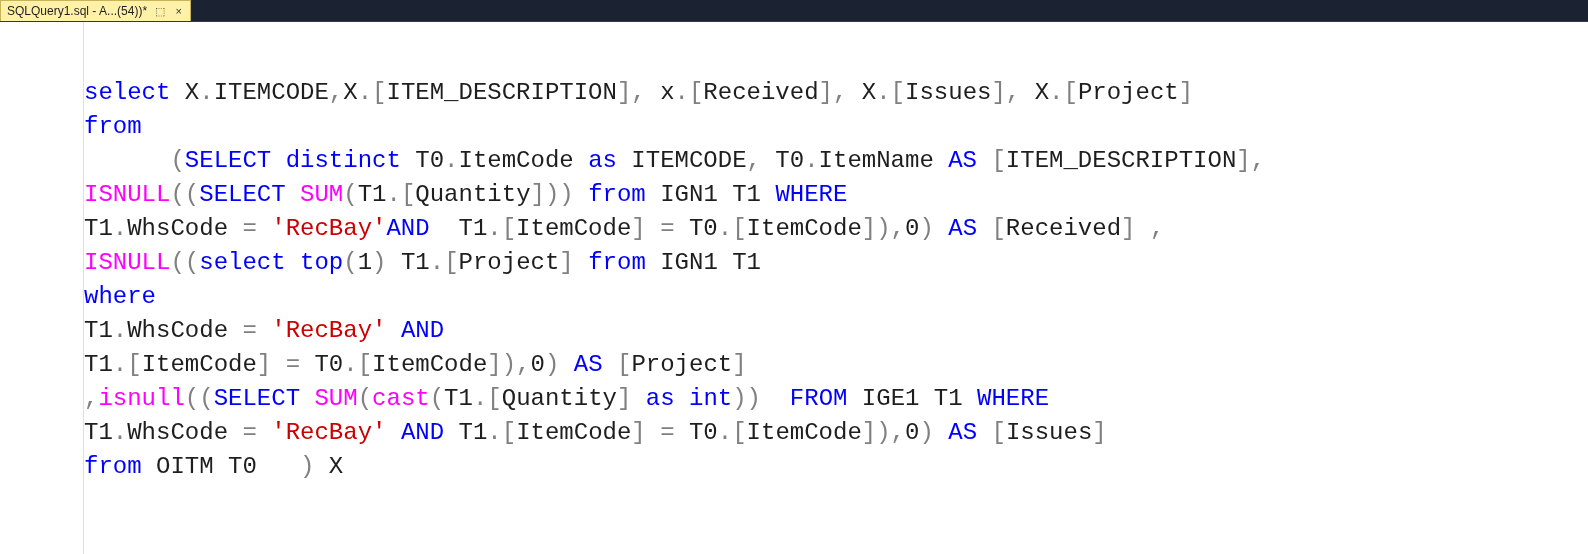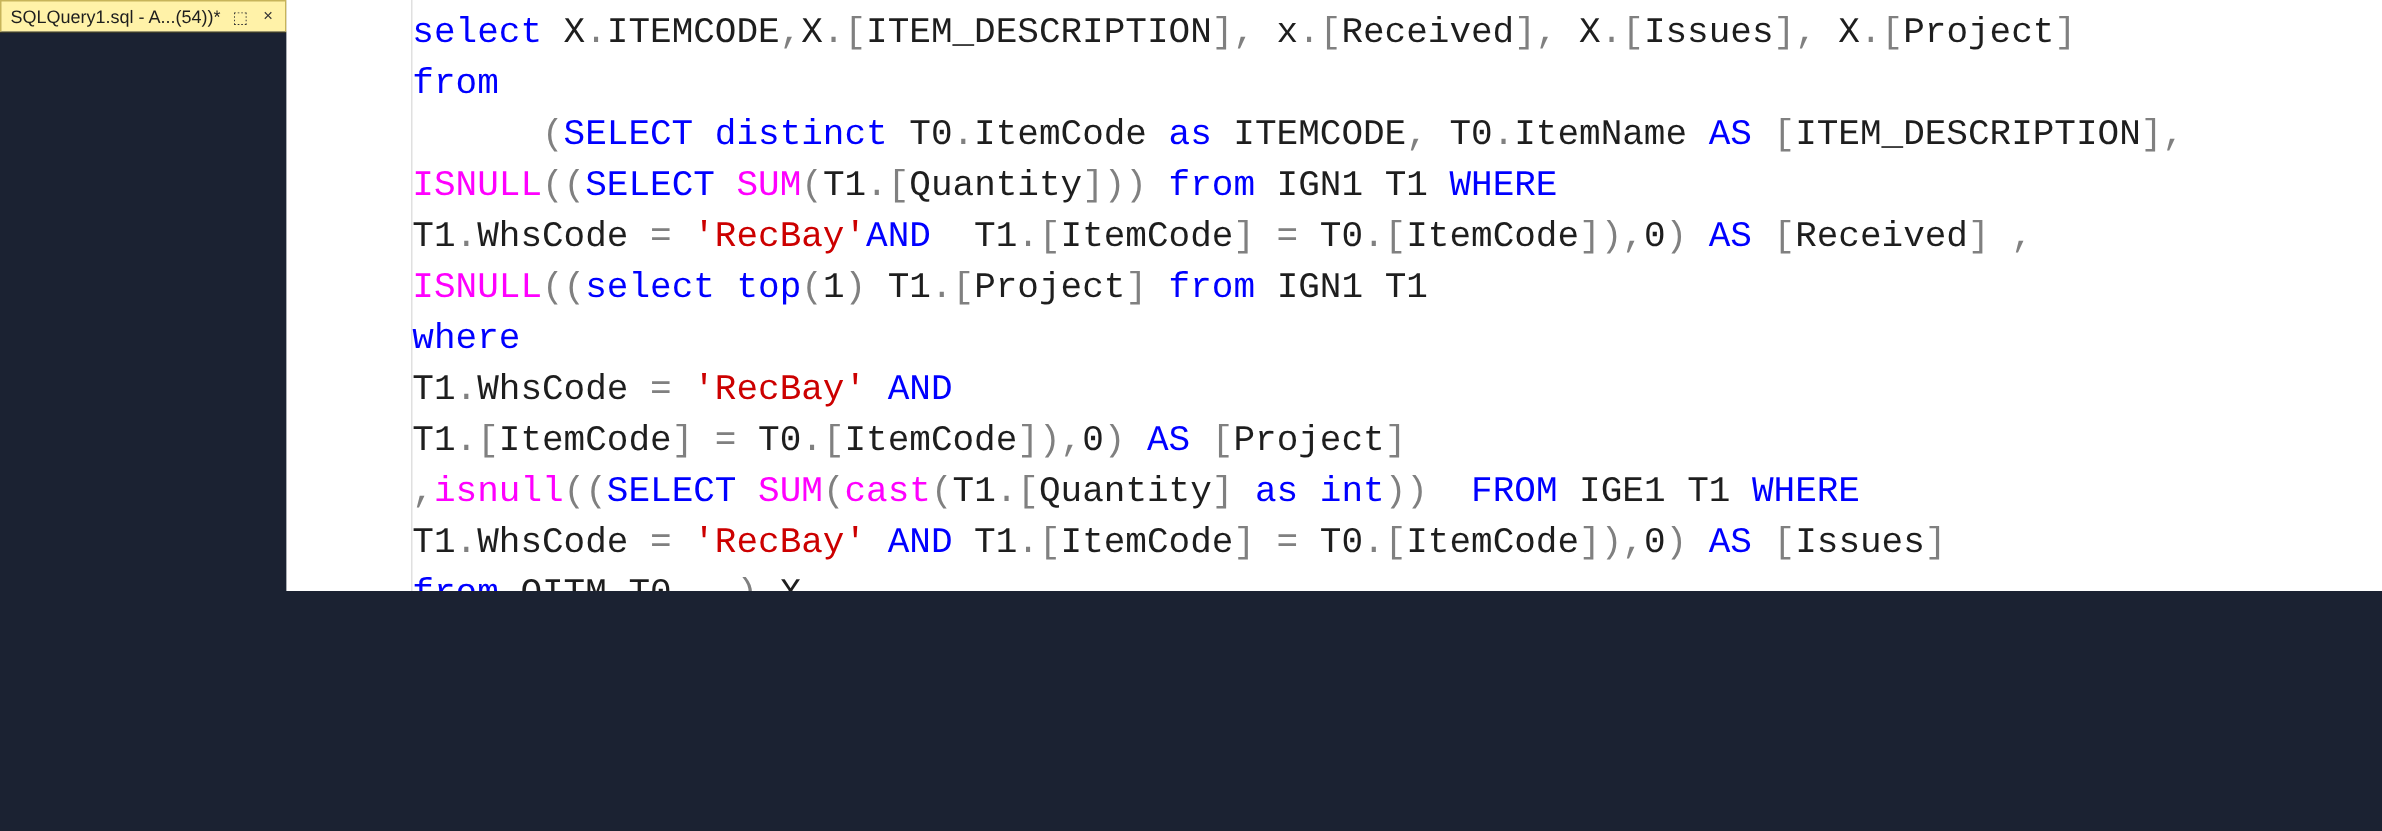--- a/index.html
+++ b/index.html
@@ -1,17 +1,17 @@
 <!DOCTYPE html>
 <html><head>
 <meta charset="utf-8">
 <style>
   * { margin: 0; padding: 0; box-sizing: border-box; }
   html, body { width: 1588px; height: 554px; overflow: hidden; background: #1b2232; font-family: Consolas, 'Courier New', monospace; }
-  .window { width: 1588px; height: 394px; display: flex; flex-direction: row; }
+  .window { width: 1588px; height: 554px; display: flex; flex-direction: column; }
   .tabbar {
     height: 22px;
     background: #1b2232;
     display: flex;
     align-items: stretch;
     border-bottom: 1px solid #3a3a2a;
   }
   .tab {
     display: flex;
     align-items: center;
@@ -44,20 +44,21 @@
   }
   .code {
     flex: 1;
     padding-left: 0px;
     padding-top: 6px;
     font-size: 24px;
     line-height: 34px;
     white-space: pre;
     color: #1e1e1e;
     font-family: Consolas, 'Courier New', monospace;
+    margin-top: 48px;
   }
   .kw   { color: #0000ff; }  
   .fn   { color: #ff00ff; }  
   .str  { color: #cc0000; }  
   .id   { color: #1e1e1e; }  
   .op   { color: #808080; }
 </style>
 </head>
 <body>
 <div class="window">

